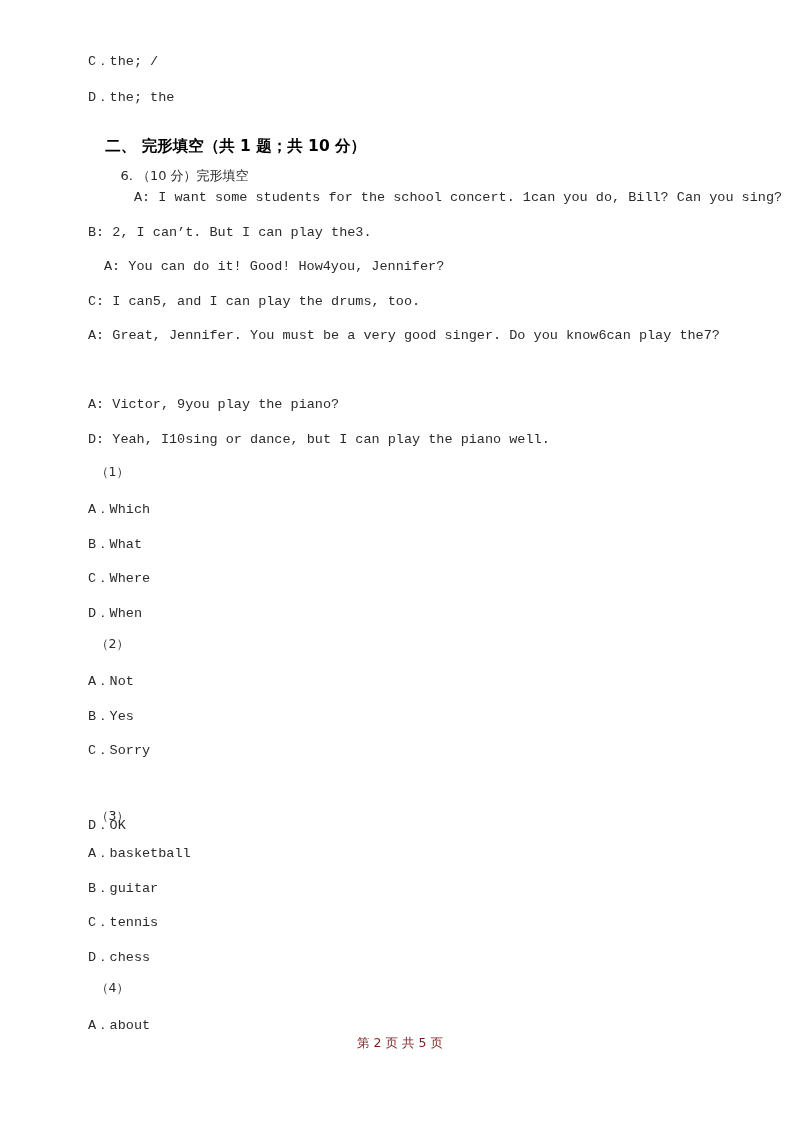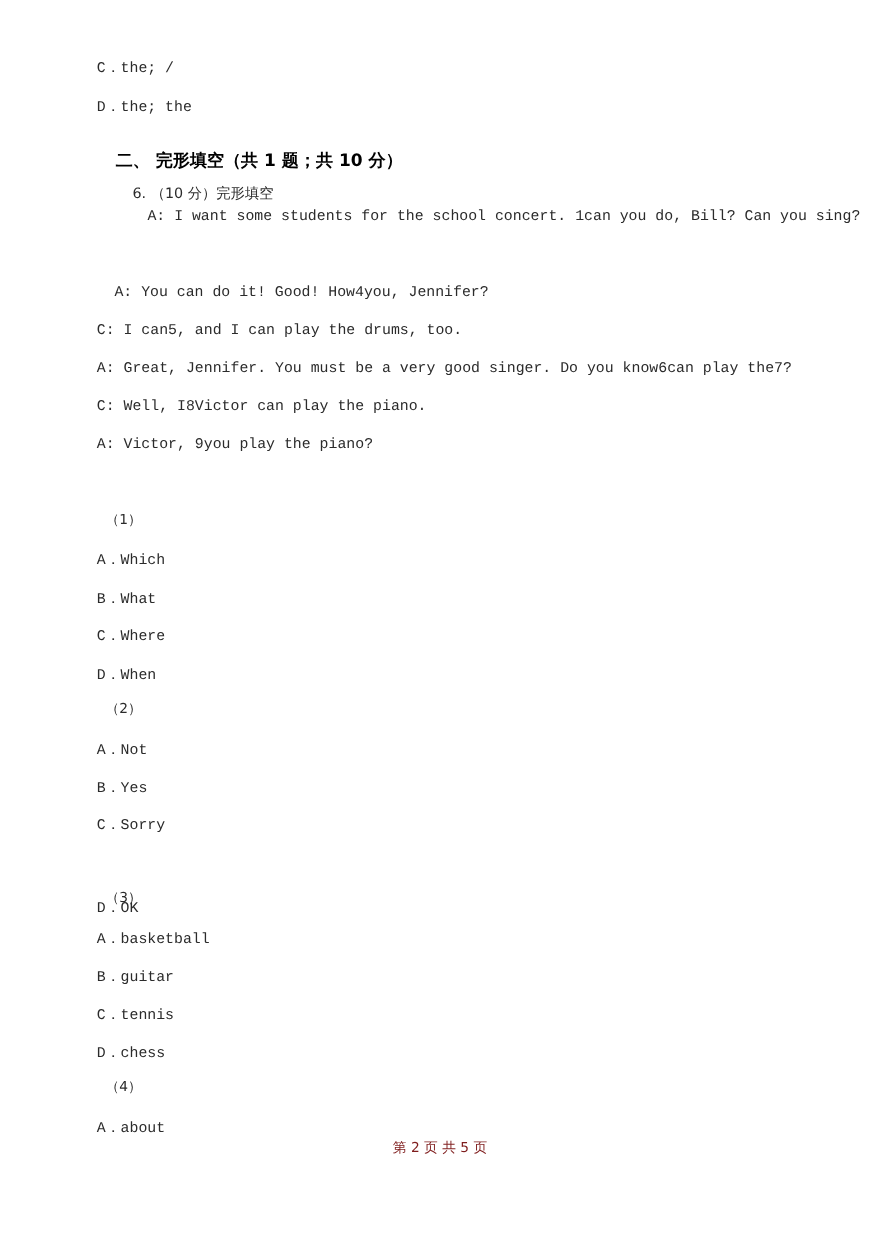--- a/index.html
+++ b/index.html
@@ -92,25 +92,26 @@
 
   <div class="section-head" style="top:118px;">
     <span class="cjk">二、 完形填空（共 1 题；共 10 分）</span>
   </div>
 
   <div class="qnum" style="top:152px;">
     <span class="cjk">6. （10 分）完形填空</span>
   </div>
 
   <div class="body-line" style="top:190px;margin-left:46px;">A: I want some students for the school concert. 1can you do, Bill? Can you sing?</div>
+  <div class="body-line" style="top:225px;">B: 2, I can’t. But I can play the3.</div>
   <div class="body-line" style="top:259px;margin-left:16px;">A: You can do it! Good! How4you, Jennifer?</div>
   <div class="body-line" style="top:294px;">C: I can5, and I can play the drums, too.</div>
   <div class="body-line" style="top:328px;">A: Great, Jennifer. You must be a very good singer. Do you know6can play the7?</div>
-  <div class="body-line" style="top:363px;">C: Well, I8Victor can play the piano.</div>
   <div class="body-line" style="top:397px;">A: Victor, 9you play the piano?</div>
+  <div class="body-line" style="top:432px;">D: Yeah, I10sing or dance, but I can play the piano well.</div>
 
   <div class="sub" style="top:464px;">（1）</div>
   <div class="opt" style="top:500px;">A．Which</div>
   <div class="opt" style="top:535px;">B．What</div>
   <div class="opt" style="top:569px;">C．Where</div>
   <div class="opt" style="top:604px;">D．When</div>
 
   <div class="sub" style="top:636px;">（2）</div>
   <div class="opt" style="top:672px;">A．Not</div>
   <div class="opt" style="top:707px;">B．Yes</div>

